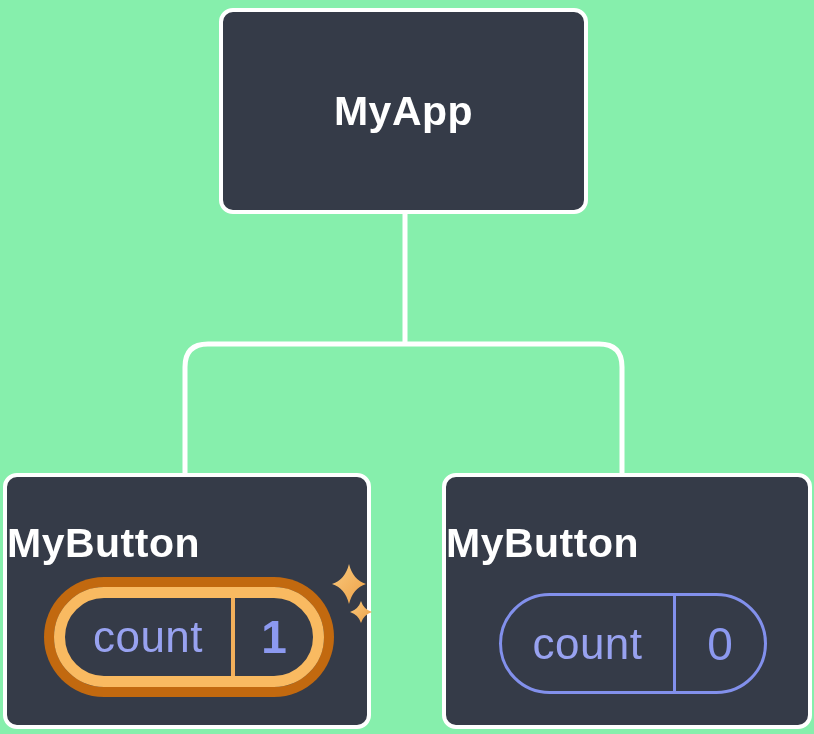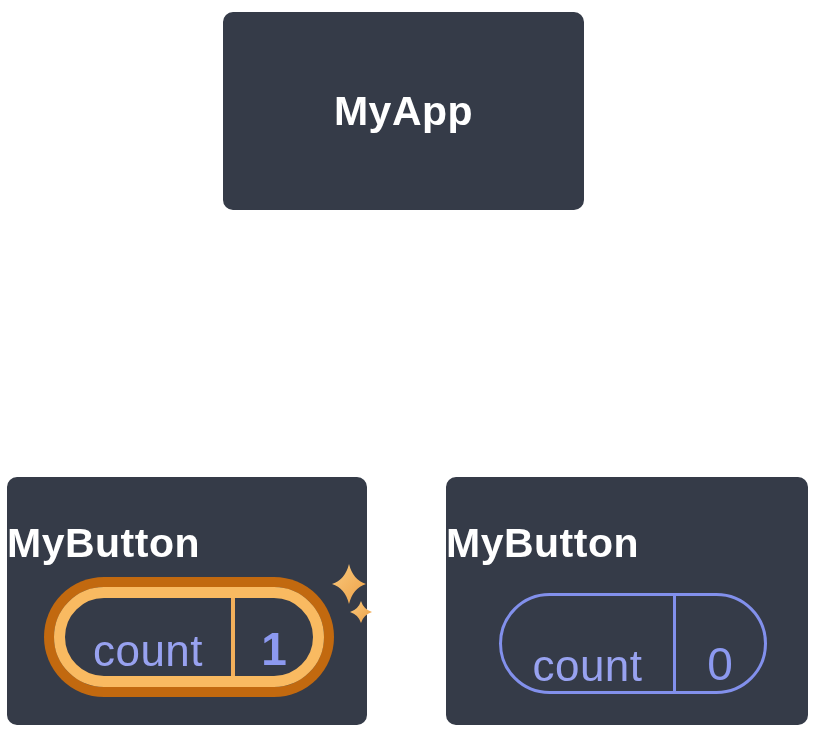--- a/index.html
+++ b/index.html
@@ -5,21 +5,21 @@
   html, body {
     margin: 0;
     padding: 0;
     background: #4C6771;
     font-family: "Liberation Sans", sans-serif;
   }
   .canvas {
     position: relative;
     width: 814px;
     height: 734px;
-    background: #ffffff;
+    background: #86efac;
     overflow: hidden;
   }
   .connectors {
     position: absolute;
     left: 0; top: 0;
     width: 814px; height: 734px;
   }
   .node {
     position: absolute;
     box-sizing: border-box;
@@ -71,21 +71,21 @@
     box-shadow: 0 0 0 10px #C2690F;
   }
   .pill-plain {
     left: 53px; top: 116px;
     width: 268px; height: 101px;
     border: 3px solid #8290EC;
     border-radius: 60px;
   }
   .pill-cell {
     display: flex;
-    align-items: flex-end;
+    align-items: center;
     justify-content: center;
   }
   .pill-highlighted .cell-key { width: 166px; }
   .pill-highlighted .cell-val { flex: 1; }
   .pill-plain .cell-key { width: 171px; }
   .pill-plain .cell-val { flex: 1; }
   .pill-divider {
     width: 4px;
     align-self: stretch;
   }

